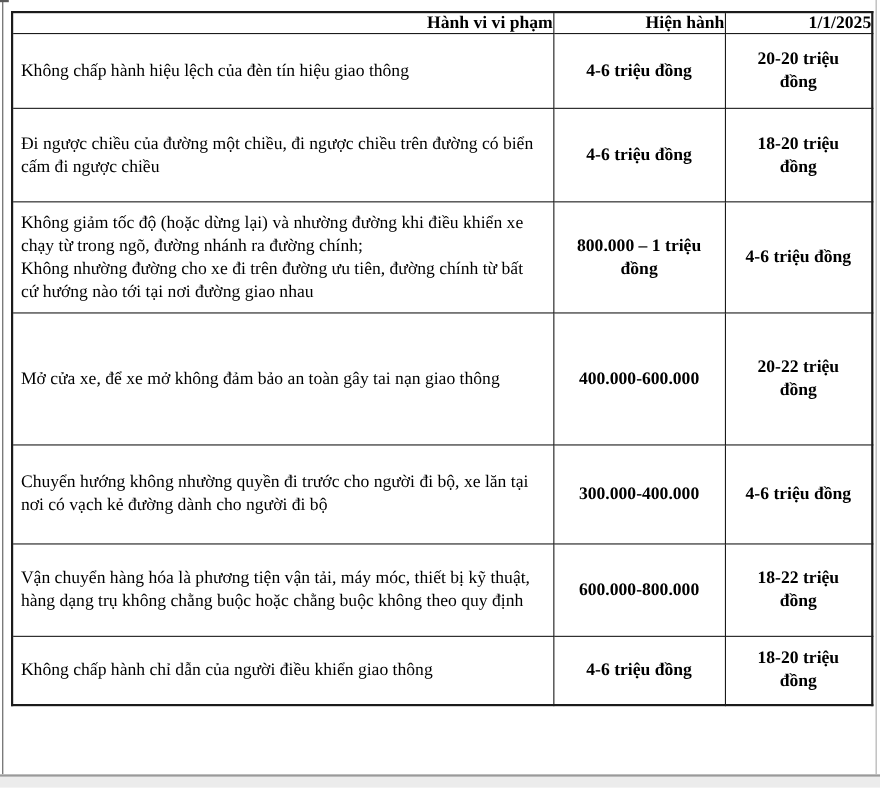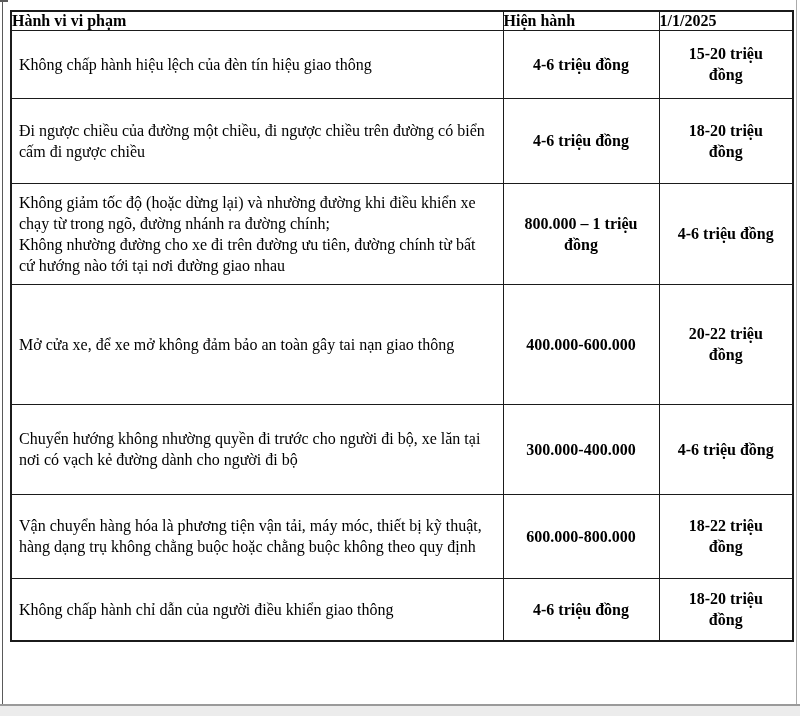--- a/index.html
+++ b/index.html
@@ -46,21 +46,21 @@
     vertical-align:middle;
     box-sizing:border-box;
     overflow:hidden;
   }
   col.c1 { width:492px; }
   col.c2 { width:156px; }
   col.c3 { width:134px; }
   thead tr { height:19px; }
   th {
     font-weight:bold; font-size:16px; line-height:17px;
-    text-align:left; padding:0;
+    text-align:right; padding:0;
   }
   td.c1 {
     text-align:left;
     font-size:16px; line-height:21px;
     padding:2px 8px 2px 7px;
     white-space:pre-line;
   }
   td.c2, td.c3 {
     text-align:center;
     font-weight:bold;
@@ -96,21 +96,21 @@
       <tr>
         <th>Hành vi vi phạm</th>
         <th>Hiện hành</th>
         <th>1/1/2025</th>
       </tr>
     </thead>
     <tbody>
         <tr>
           <td class="c1">Không chấp hành hiệu lệch của đèn tín hiệu giao thông</td>
           <td class="c2">4-6 triệu đồng</td>
-          <td class="c3">15-20 triệu
+          <td class="c3">20-20 triệu
 đồng</td>
         </tr>
         <tr>
           <td class="c1">Đi ngược chiều của đường một chiều, đi ngược chiều trên đường có biển cấm đi ngược chiều</td>
           <td class="c2">4-6 triệu đồng</td>
           <td class="c3">18-20 triệu
 đồng</td>
         </tr>
         <tr>
           <td class="c1">Không giảm tốc độ (hoặc dừng lại) và nhường đường khi điều khiển xe chạy từ trong ngõ, đường nhánh ra đường chính;

